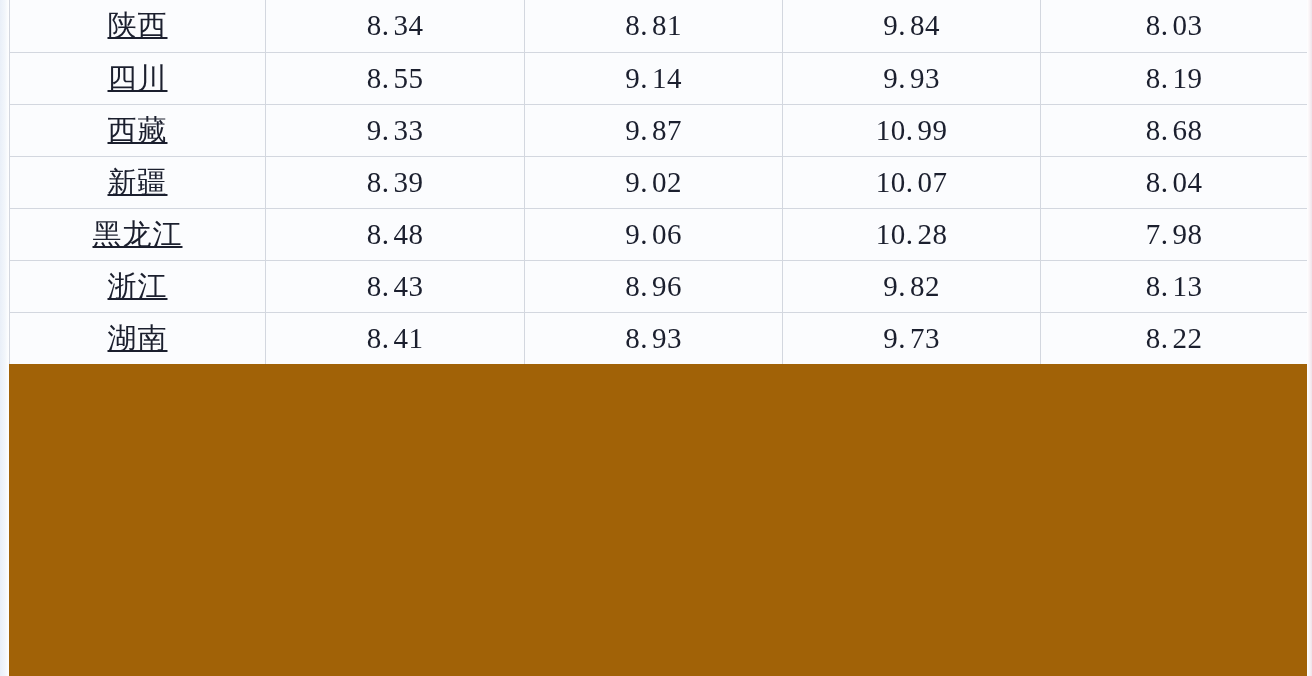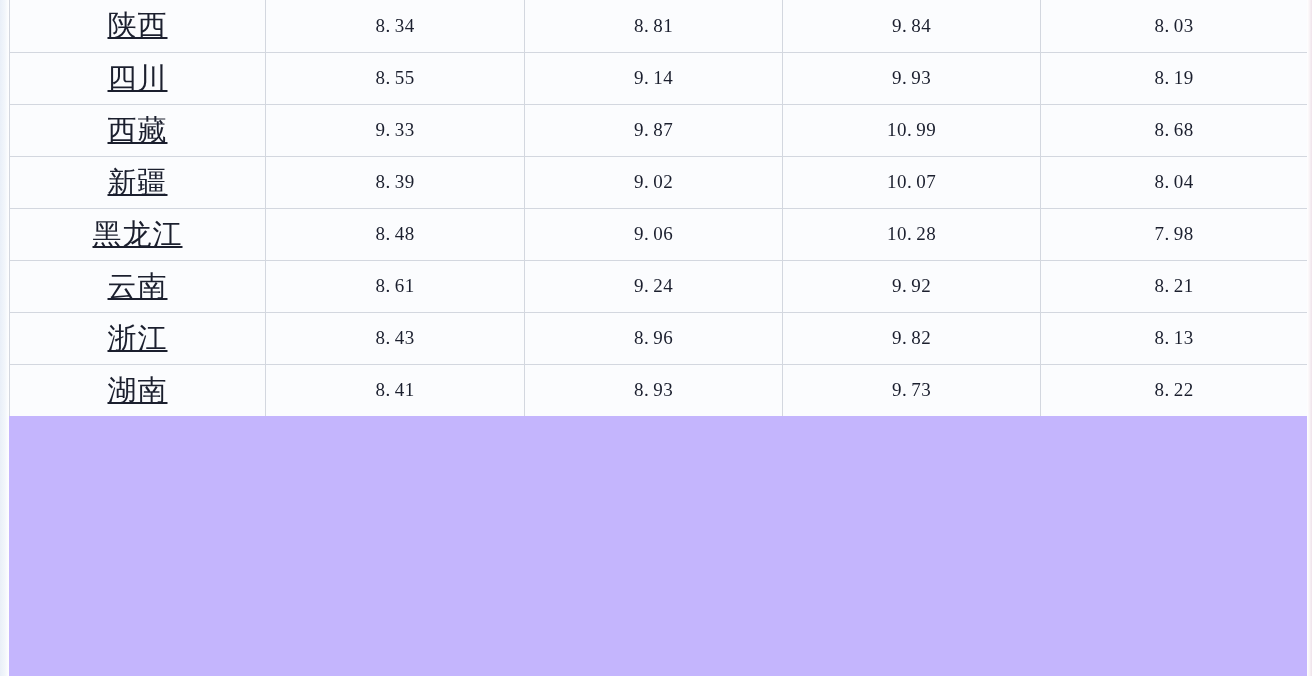--- a/index.html
+++ b/index.html
@@ -13,21 +13,21 @@
     background: #ffffff;
     font-family: "Liberation Serif", "DejaVu Serif", serif;
   }
 
   
   #page-root {
     position: relative;
     width: 1312px;
     height: 676px;
     box-sizing: border-box;
-    background: #c4b5fd;
+    background: #a16207;
   }
   #left-edge-strip {
     position: absolute;
     left: 0;
     top: 0;
     width: 9px;
     height: 676px;
     background: linear-gradient(to right, #e9eff8 0%, #f2f6fb 55%, #ffffff 100%);
     pointer-events: none;
   }
@@ -86,21 +86,21 @@
     font-size: 29px;
     letter-spacing: 1px;
     text-decoration: underline;
     text-decoration-color: #1b1f2e;
     text-underline-offset: 2px;
     text-decoration-thickness: 2px;
     display: inline-block;
     line-height: 1;
   }
   .cell-value {
-    font-size: 19px;
+    font-size: 29px;
     letter-spacing: 0.5px;
     display: inline-block;
     line-height: 1;
     word-spacing: 3px;
   }
   
   .cell-value .dec-gap {
     display: inline-block;
     width: 4px;
   }
@@ -150,27 +150,20 @@
           <td><span class="cell-value">8.<span class="dec-gap"></span>04</span></td>
         </tr>
         <tr>
           <td><span class="cell-province">黑龙江</span></td>
           <td><span class="cell-value">8.<span class="dec-gap"></span>48</span></td>
           <td><span class="cell-value">9.<span class="dec-gap"></span>06</span></td>
           <td><span class="cell-value">10.<span class="dec-gap"></span>28</span></td>
           <td><span class="cell-value">7.<span class="dec-gap"></span>98</span></td>
         </tr>
         <tr>
-          <td><span class="cell-province">云南</span></td>
-          <td><span class="cell-value">8.<span class="dec-gap"></span>61</span></td>
-          <td><span class="cell-value">9.<span class="dec-gap"></span>24</span></td>
-          <td><span class="cell-value">9.<span class="dec-gap"></span>92</span></td>
-          <td><span class="cell-value">8.<span class="dec-gap"></span>21</span></td>
-        </tr>
-        <tr>
           <td><span class="cell-province">浙江</span></td>
           <td><span class="cell-value">8.<span class="dec-gap"></span>43</span></td>
           <td><span class="cell-value">8.<span class="dec-gap"></span>96</span></td>
           <td><span class="cell-value">9.<span class="dec-gap"></span>82</span></td>
           <td><span class="cell-value">8.<span class="dec-gap"></span>13</span></td>
         </tr>
         <tr>
           <td><span class="cell-province">湖南</span></td>
           <td><span class="cell-value">8.<span class="dec-gap"></span>41</span></td>
           <td><span class="cell-value">8.<span class="dec-gap"></span>93</span></td>

